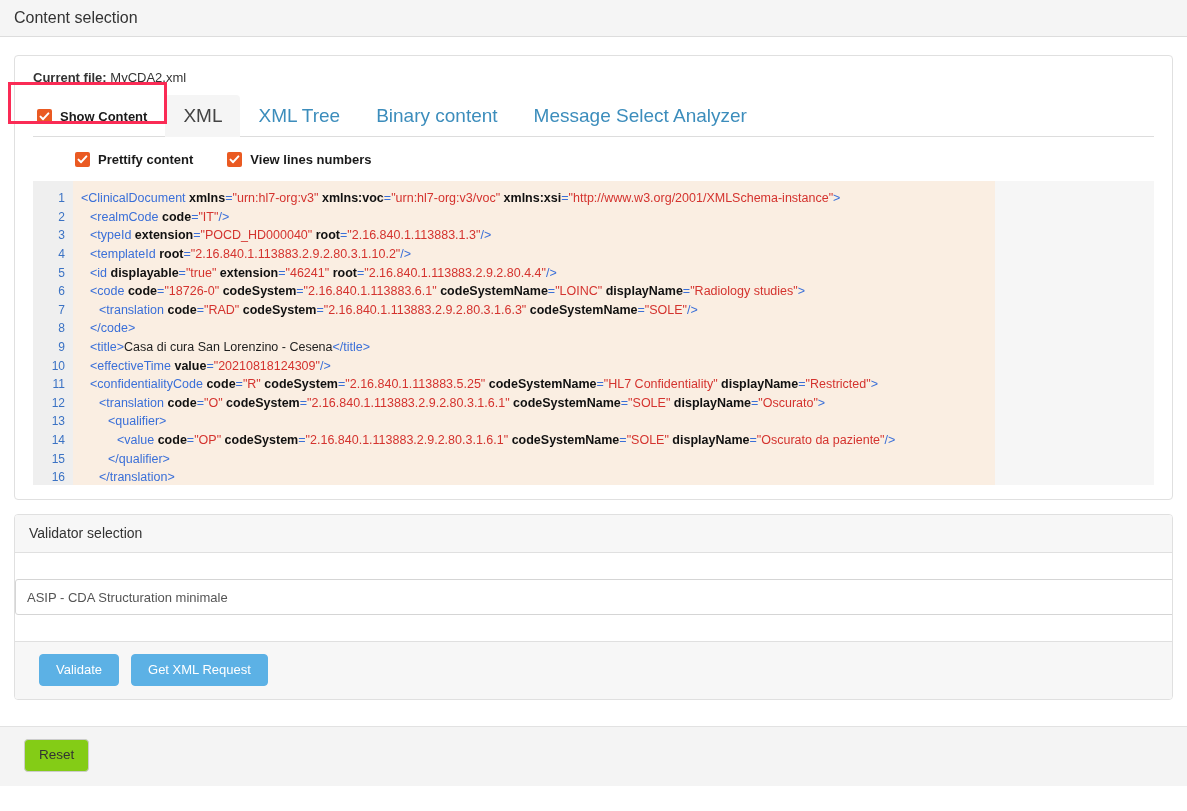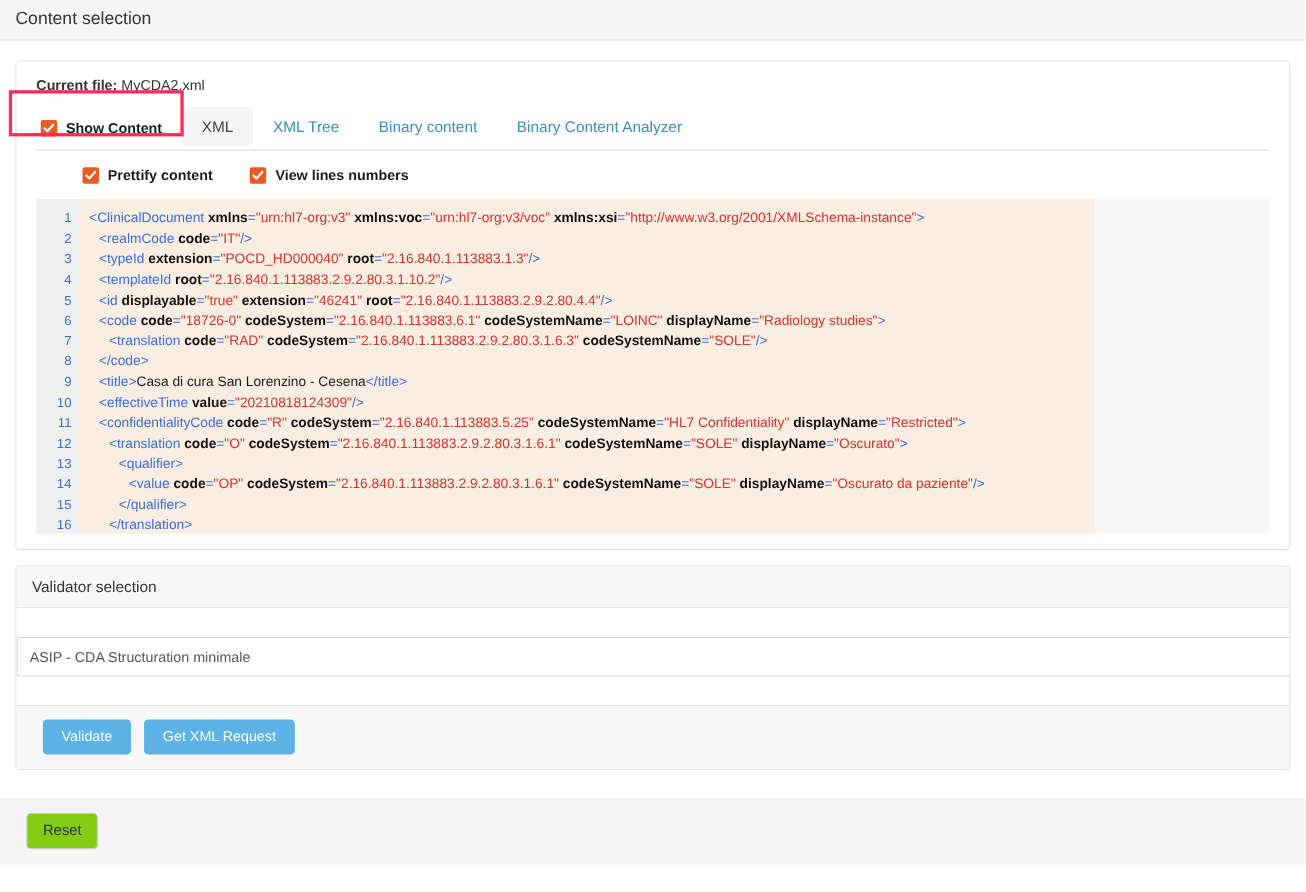--- a/index.html
+++ b/index.html
@@ -44,36 +44,36 @@
   .current-file {
     font-size: 13px;
     color: #333333;
     margin-bottom: 12px;
   }
   .current-file b { font-weight: bold; }
 
   
   .tabs-row {
     display: flex;
-    align-items: flex-start;
+    align-items: flex-end;
     border-bottom: 1px solid #dddddd;
     height: 39px;
     position: relative;
   }
   .showcontent-cell {
     display: flex;
     align-items: center;
     height: 39px;
     padding-right: 18px;
     padding-left: 4px;
     gap: 8px;
   }
   .tab {
     padding: 9px 17px 10px 17px;
-    font-size: 14px;
+    font-size: 19px;
     color: #3c8dbc;
     cursor: pointer;
     border: 1px solid transparent;
     border-bottom: none;
     margin-bottom: -1px;
     border-radius: 4px 4px 0 0;
     white-space: nowrap;
   }
   .tab.active {
     background: #f5f5f5;
@@ -287,21 +287,21 @@
         <div class="tab active">
           <span>XML</span>
         </div>
         <div class="tab">
           <span>XML Tree</span>
         </div>
         <div class="tab">
           <span>Binary content</span>
         </div>
         <div class="tab">
-          <span>Binary Content Analyzer</span>
+          <span>Message Select Analyzer</span>
         </div>
       </div>
 
       <div class="opts-row">
         <div class="opt">
           <span class="cbx">
             <svg width="11" height="11" viewBox="0 0 11 11" aria-hidden="true">
               <path d="M1.5 5.6 L4.1 8.2 L9.4 2.4" stroke="#ffffff" stroke-width="2" fill="none" stroke-linecap="round" stroke-linejoin="round"></path>
             </svg>
           </span>

